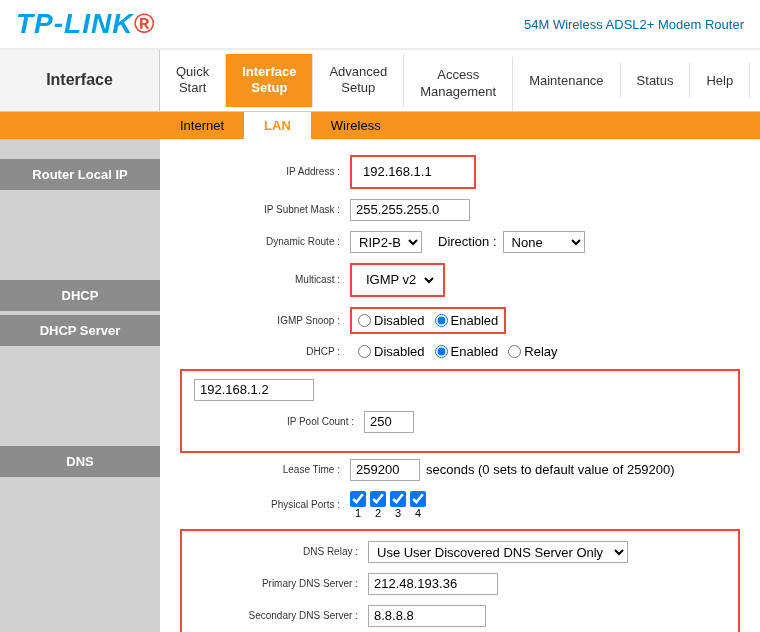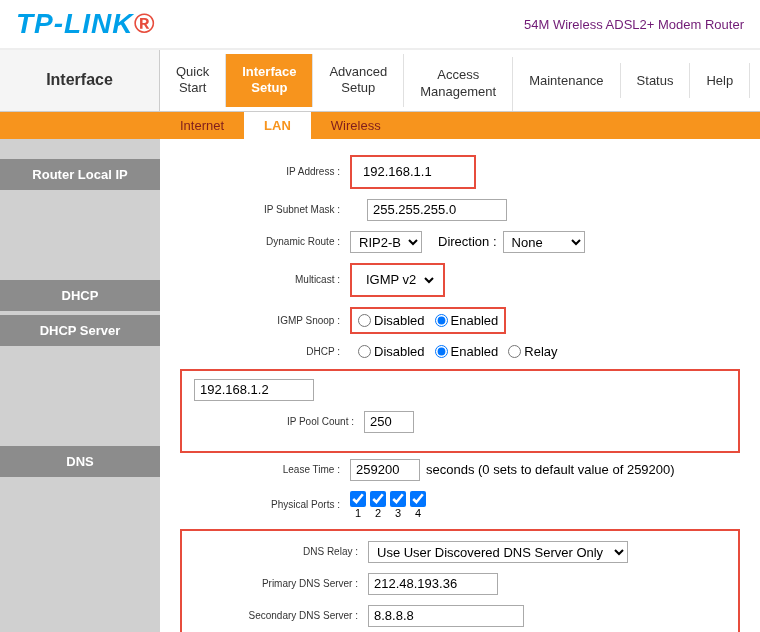--- a/index.html
+++ b/index.html
@@ -2,32 +2,32 @@
 <html><head>
   <meta charset="utf-8">
   <style>
     * { box-sizing: border-box; margin: 0; padding: 0; }
     body { font-family: Arial, sans-serif; font-size: 13px; background: #fff; width: 760px; }
 
     
     .header { display: flex; align-items: center; justify-content: space-between; padding: 8px 16px; background: #fff; border-bottom: 2px solid #eee; }
     .logo { color: #00a0e9; font-size: 28px; font-weight: 900; font-style: italic; letter-spacing: 1px; }
     .logo span { color: #e74c3c; }
-    .model-text { font-size: 13px; color: #701a75; }
+    .model-text { font-size: 13px; color: #0369a1; }
 
     
     .main-nav { display: flex; background: #fff; border-bottom: 1px solid #ccc; }
     .sidebar-label { width: 160px; background: #f5f5f5; display: flex; align-items: center; justify-content: center; font-weight: bold; font-size: 16px; color: #333; padding: 8px; border-right: 1px solid #ccc; }
     .nav-tabs { display: flex; align-items: center; flex: 1; }
     .nav-tab { padding: 10px 16px; cursor: pointer; font-size: 13px; color: #333; text-align: center; border-right: 1px solid #e0e0e0; }
     .nav-tab.active { background: #f7941d; color: #fff; font-weight: bold; }
 
     
     .sub-nav { display: flex; background: #f7941d; padding-left: 160px; }
-    .sub-tab { padding: 6px 20px; font-size: 13px; color: #7f1d1d; cursor: pointer; }
+    .sub-tab { padding: 6px 20px; font-size: 13px; color: #000000; cursor: pointer; }
     .sub-tab.active { background: #fff; color: #f7941d; font-weight: bold; border-radius: 0; }
 
     
     .content-area { display: flex; min-height: 490px; }
     .left-sidebar { width: 160px; background: #d0d0d0; flex-shrink: 0; }
 
     .section-label {
       background: #8c8c8c;
       color: #fff;
       font-weight: bold;
@@ -129,21 +129,21 @@
         <div class="form-control">
           <div class="highlight-box">
             <input type="text" value="192.168.1.1" style="width: 110px; border: none; outline: none; font-size: 13px;">
           </div>
         </div>
       </div>
 
       <div class="form-row">
         <div class="form-label">IP Subnet Mask :</div>
         <div class="form-control">
-          <input type="text" value="255.255.255.0" style="width: 140px; margin-left: 17px;">
+          <input type="text" value="255.255.255.0" style="width: 120px;">
         </div>
       </div>
 
       <div class="form-row">
         <div class="form-label">Dynamic Route :</div>
         <div class="form-control">
           <select>
             <option>RIP2-B</option>
             <option>RIP1</option>
             <option>RIP2-A</option>
@@ -274,20 +274,20 @@
         <div class="form-row">
           <div class="form-label">Primary DNS Server :</div>
           <div class="form-control">
             <input type="text" value="212.48.193.36" style="width: 130px;">
           </div>
         </div>
 
         <div class="form-row">
           <div class="form-label">Secondary DNS Server :</div>
           <div class="form-control">
-            <input type="text" value="8.8.8.8" style="width: 156px;">
+            <input type="text" value="8.8.8.8" style="width: 118px;">
           </div>
         </div>
       </div>
     </div>
 
   </div>
 </div>
 
 </body></html>

